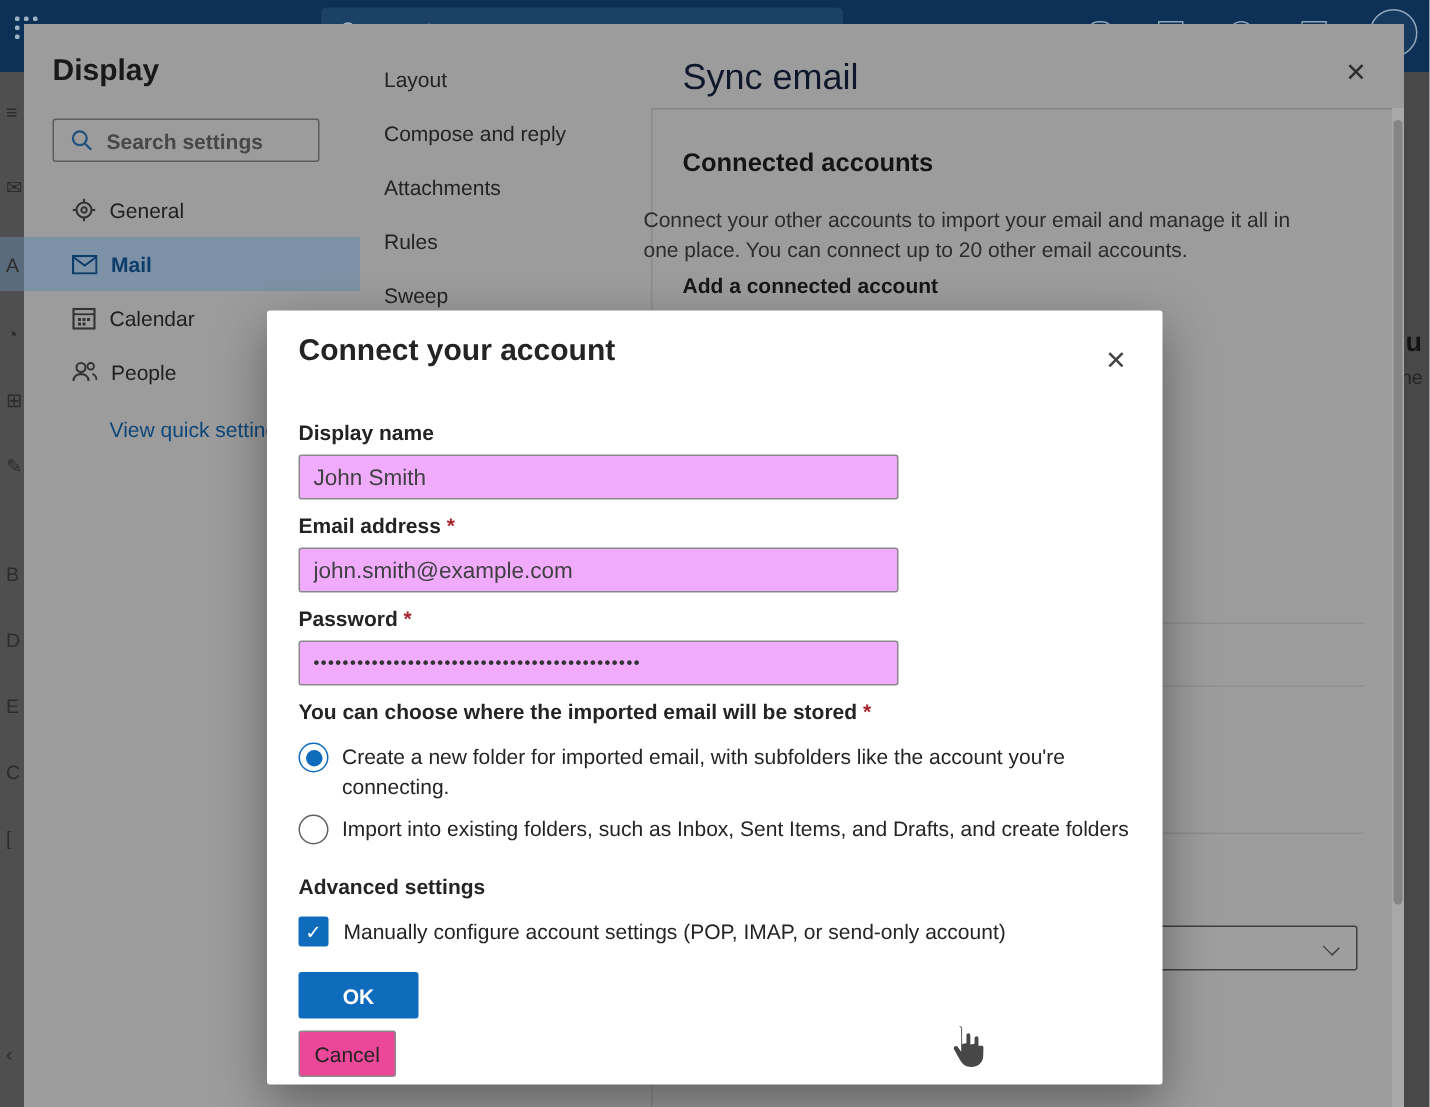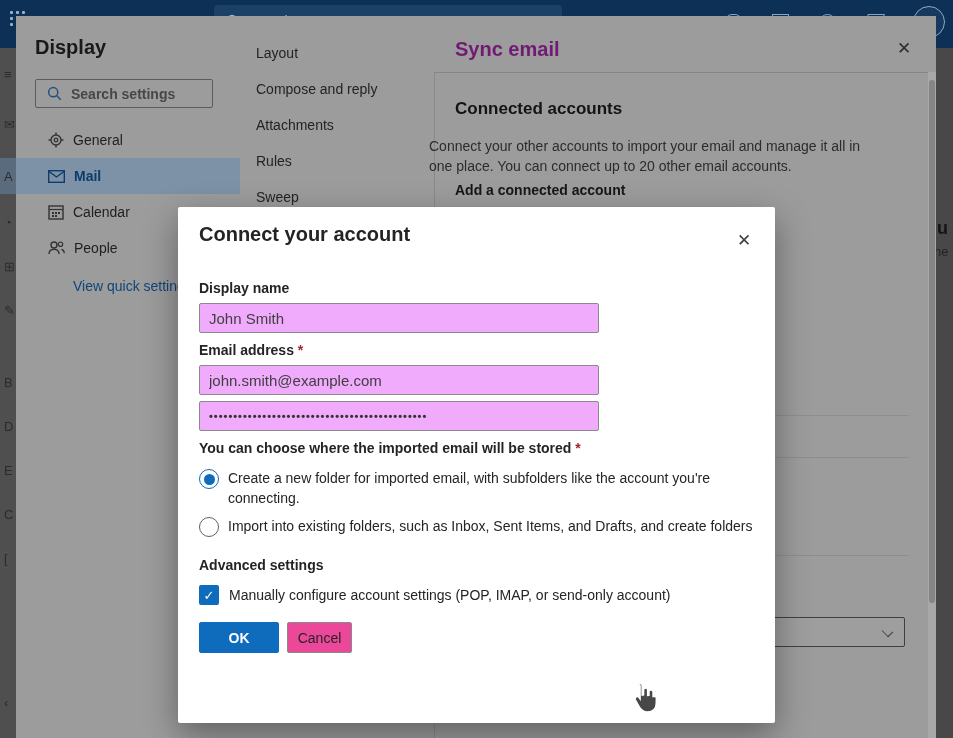--- a/index.html
+++ b/index.html
@@ -42,21 +42,21 @@
   .nav-row { position:absolute; left:0; width:224px; height:36px; display:flex; align-items:center; gap:9px;
              padding-left:32px; font-size:14px; color:#1f1f1f; }
   .nav-row svg { flex:0 0 auto; }
   .nav-row.sel { background:#7d92a6; color:#0d3d6b; font-weight:600; }
   .quick-link { position:absolute; left:57px; top:262px; font-size:14px; color:#0e4679; }
 
   .cat-item { position:absolute; left:240px; font-size:14px; color:#232323; line-height:20px; }
 
   .v-div { position:absolute; left:418px; top:56px; width:1px; height:666px; background:#8a8a8a; }
   .h-div { position:absolute; left:419px; top:56px; width:501px; height:1px; background:#858585; }
-  .sync-title { position:absolute; left:439px; top:22px; font-size:20px; font-weight:700; color:#701a75; }
+  .sync-title { position:absolute; left:439px; top:22px; font-size:24px; font-weight:400; color:#0f172a; }
   .sync-close { position:absolute; left:874px; top:18px; width:28px; height:28px; font-size:17px; color:#2e2e2e;
                 display:flex; align-items:center; justify-content:center; }
   .sec-title { position:absolute; left:439px; top:83px; font-size:17px; font-weight:600; color:#141414; }
   .sec-desc { position:absolute; left:413px; top:120px; font-size:14px; color:#2c2c2c; line-height:20px; }
   .add-link { position:absolute; left:439px; top:166px; font-size:14px; font-weight:bold; color:#161616; }
   .faint-line { position:absolute; left:439px; width:454px; height:1px; background:#8e8e8e; }
   .combo { position:absolute; left:604px; top:601px; width:285px; height:30px; border:1.5px solid #3f3f3f;
            border-radius:2px; background:#9e9e9e; }
   .combo .chev { position:absolute; right:12px; top:9px; width:9px; height:9px; border-right:1.5px solid #3a3a3a;
                  border-bottom:1.5px solid #3a3a3a; transform:rotate(45deg) scaleY(.8); }
@@ -78,21 +78,21 @@
   .radio-row { display:flex; gap:9px; margin-top:11px; }
   .radio-row + .radio-row { margin-top:8px; }
   .radio { flex:0 0 auto; width:20px; height:20px; border-radius:50%; border:1px solid #616161; background:#fff;
            position:relative; margin-top:1px; }
   .radio.on { border-color:#0f6cbd; }
   .radio.on:after { content:""; position:absolute; left:3.5px; top:3.5px; width:11px; height:11px; border-radius:50%; background:#0f6cbd; }
   .opt-text { font-size:14px; line-height:20px; color:#242424; }
   .check-row { display:flex; gap:10px; margin-top:11px; align-items:flex-start; }
   .checkbox { flex:0 0 auto; width:20px; height:20px; background:#0f6cbd; border-radius:2px; color:#fff;
               font-size:13px; display:flex; align-items:center; justify-content:center; }
-  .btn-row { display:flex; justify-content:flex-start; gap:8px; margin-top:17px; }
+  .btn-row { display:flex; justify-content:flex-end; gap:8px; margin-top:17px;flex-direction:column; }
   .btn { height:31px; font-size:14px; border-radius:2px; font-family:"Liberation Sans",sans-serif; cursor:pointer; }
   .btn.primary { width:80px; background:#0f6cbd; border:1px solid #0f6cbd; color:#fff; font-weight:600; }
   .btn.default { width:65px; background:#ec4899; border:1px solid #8a8a8a; color:#242424; }
 
   .cursor { position:absolute; left:631px; top:682px; z-index:5; }
 </style>
 </head>
 <body>
 
 <div class="app">
@@ -248,20 +248,24 @@
       <span>Display name</span>
     </div>
     <input class="f-input" type="text" value="John Smith" style="">
 
     <div class="f-label tight">
       <span>Email address</span>
       <span class="req">*</span>
     </div>
     <input class="f-input" type="text" value="john.smith@example.com" style="">
 
+    <div class="f-label tight">
+      <span>Password</span>
+      <span class="req">*</span>
+    </div>
     <input class="f-input pw" type="text" value="•••••••••••••••••••••••••••••••••••••••••••••" style="">
 
     <div class="f-label tight">
       <span>You can choose where the imported email will be stored</span>
       <span class="req">*</span>
     </div>
 
     <div class="radio-row">
       <span class="radio on"></span>
       <span class="opt-text">

